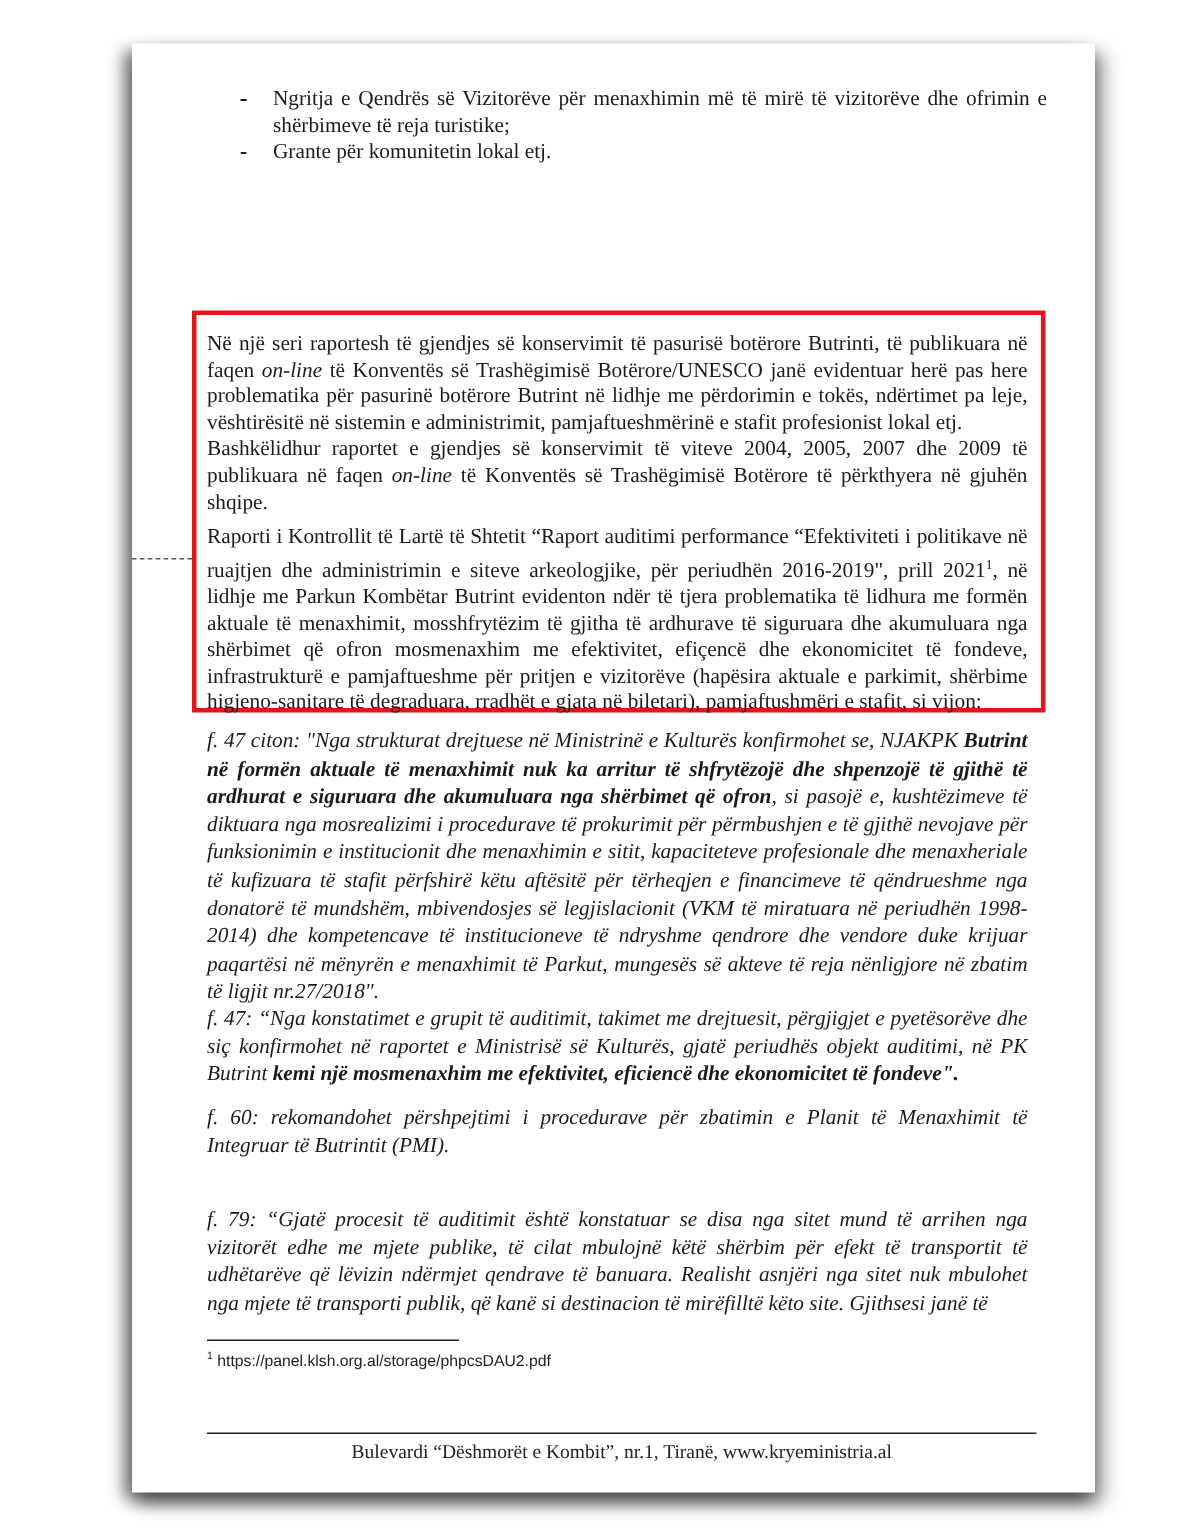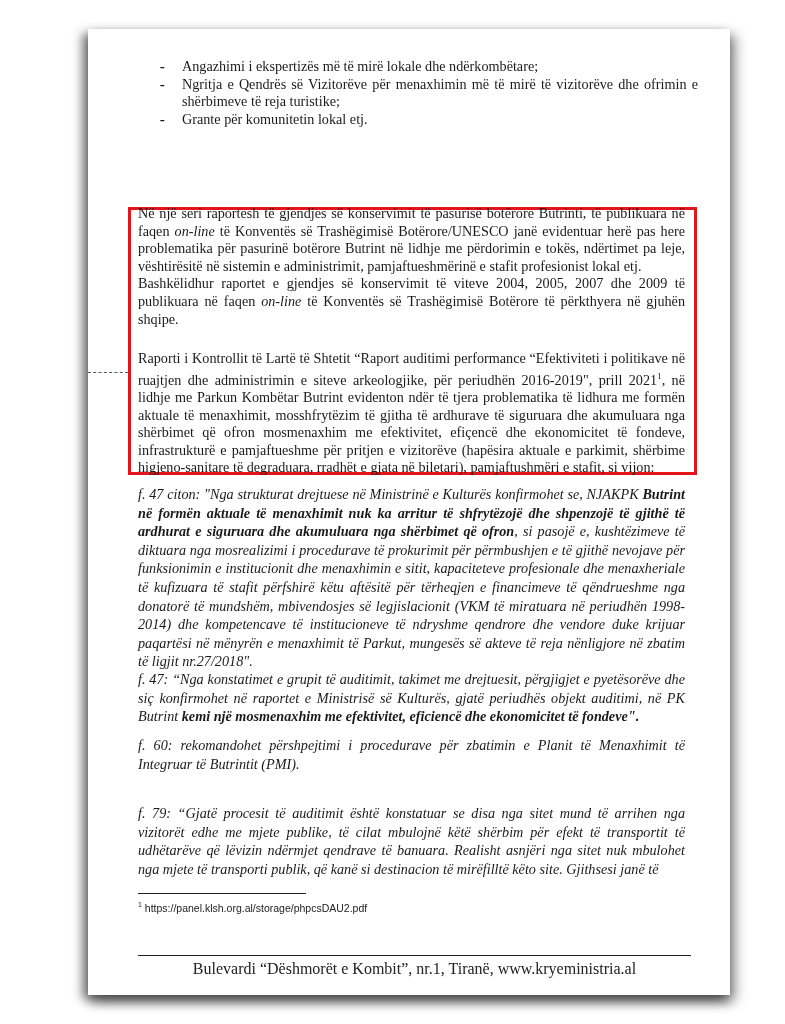--- a/index.html
+++ b/index.html
@@ -13,44 +13,44 @@
     box-shadow: -6px 4px 10px rgba(0,0,0,0.45), 6px 6px 12px rgba(0,0,0,0.35), 0 8px 10px rgba(0,0,0,0.3);
   }
   .bullets { position: absolute; left: 158px; top: 58px; width: 540px; font-size: 14.2px; line-height: 17.5px; margin: 0; padding: 0; list-style: none; }
   .bullets li { position: relative; padding-left: 24px; }
   .bullets li .dash { position: absolute; left: 2px; top: 0; }
   .redbox {
     position: absolute; left: 128px; top: 207px; width: 563px; height: 262px;
     border: 3px solid #e4141b;
   }
   .para { position: absolute; left: 138px; width: 547px; font-size: 14.2px; line-height: 17.6px; text-align: justify; margin: 0; }
-  .para.p1 { top: 205px; }
+  .para.p1 { top: 221px; }
   .para.p2 { top: 350px; }
   .cite { position: absolute; left: 138px; width: 547px; font-size: 14.2px; line-height: 18.6px; text-align: justify; font-style: italic; margin: 0; }
   .cite b { font-weight: bold; }
   .c1 { top: 485px; }
   .c2 { top: 670px; }
   .c3 { top: 736px; }
   .c4 { top: 804px; }
   .fn-line { position: absolute; left: 138px; top: 893px; width: 168px; border-top: 1px solid #222; }
   .footnote { position: absolute; left: 138px; top: 901px; font-family: "Liberation Sans", sans-serif; font-size: 10.5px; color: #222; }
   .footnote sup { font-size: 7px; }
   .footnote a { color: #222; }
   .foot-line { position: absolute; left: 138px; top: 955px; width: 553px; border-top: 1.3px solid #222; }
-  .footer { position: absolute; left: 138px; top: 960px; width: 553px; text-align: center; font-size: 16px; color: #222; }
+  .footer { position: absolute; left: 138px; top: 960px; width: 553px; text-align: center; font-size: 13px; color: #222; }
   .dash-line { position: absolute; left: 88px; top: 372px; width: 40px; border-top: 1px dashed #555; }
 </style>
 </head>
 <body>
 
 <div class="page"></div>
 
 <ul class="bullets">
   <li><span class="dash">-</span></li>
-  <li><span class="dash">-</span><span>Angazhimi i ekspertizës më të mirë lokale dhe ndërkombëtare;</span></li>
+  <li><span class="dash">-</span></li>
   <li style="text-align:justify"><span class="dash">-</span></li>
   <li style="text-align:justify"><span class="dash">-</span><span>Ngritja e Qendrës së Vizitorëve për menaxhimin më të mirë të vizitorëve dhe ofrimin e shërbimeve të reja turistike;</span></li>
   <li><span class="dash">-</span></li>
   <li><span class="dash">-</span><span>Grante për komunitetin lokal etj.</span></li>
 </ul>
 
 <div class="redbox" style="border-color: rgb(228, 20, 27);"></div>
 <div class="dash-line"></div>
 
 <p class="para p1"><span>Në një seri raportesh të gjendjes së konservimit të pasurisë botërore Butrinti, të publikuara në faqen </span><i>on-line</i><span> të Konventës së Trashëgimisë Botërore/UNESCO janë evidentuar herë pas here problematika për pasurinë botërore Butrint në lidhje me përdorimin e tokës, ndërtimet pa leje, vështirësitë në sistemin e administrimit, pamjaftueshmërinë e stafit profesionist lokal etj.</span><br><span>Bashkëlidhur raportet e gjendjes së konservimit të viteve 2004, 2005, 2007 dhe 2009 të publikuara në faqen </span><i>on-line</i><span> të Konventës së Trashëgimisë Botërore të përkthyera në gjuhën shqipe.</span></p>

